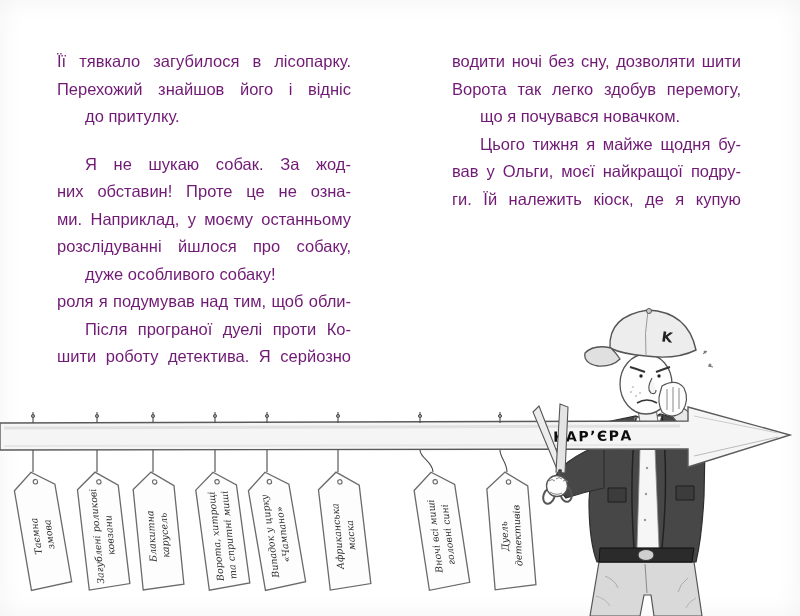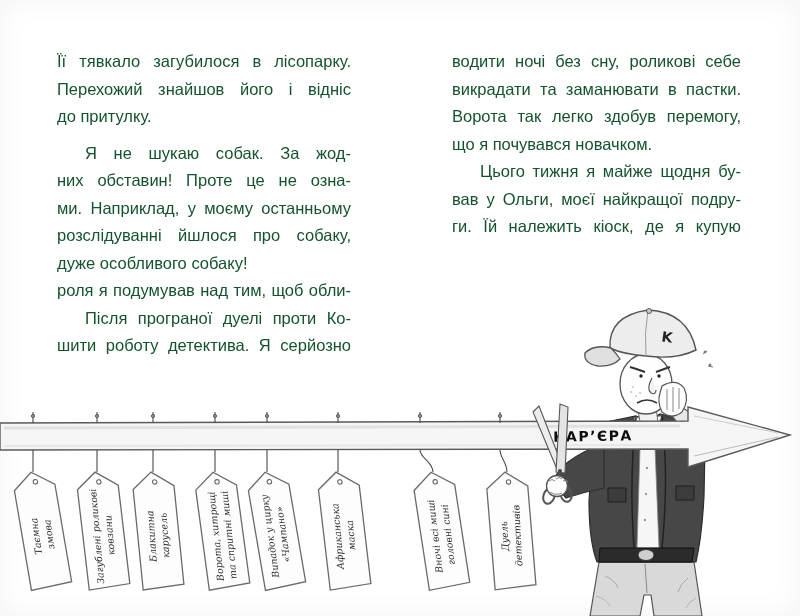--- a/index.html
+++ b/index.html
@@ -8,29 +8,29 @@
     font-family:"Liberation Sans",sans-serif;
     overflow:hidden;
   }
   .page{
     position:relative;width:800px;height:616px;background:#ffffff;
     box-shadow: inset 0 0 28px rgba(0,0,0,0.05);
     overflow:hidden;
   }
   .col{
     position:absolute;top:48px;
-    font-size:16.5px;line-height:27.5px;color:#14532d;
+    font-size:16.5px;line-height:27.5px;color:#701a75;
   }
   .col-left{left:57px;width:294px;}
   .col-right{left:452px;width:289px;}
   .line{display:block;}
   .line.just{text-align:justify;text-align-last:justify;}
-  .line.end{text-align:left;text-align-last:left;}
+  .line.end{text-align:left;text-align-last:left;margin-left:28px;}
   .line.indent{text-indent:28px;}
-  .line.gap{margin-top:9px;}
+  .line.gap{margin-top:20px;}
   .illo{position:absolute;left:0;top:296px;width:800px;height:320px;}
   .string{stroke:#4a4a4a;stroke-width:1.1;fill:none;}
   .knot{stroke:#555;stroke-width:1;fill:none;}
   .tagshape{fill:#fdfdfd;stroke:#6a6a6a;stroke-width:1.3;}
   .taghole{fill:#ffffff;stroke:#666;stroke-width:1.1;}
   .tagtext{
     font-family:"DejaVu Serif",serif;font-style:italic;font-size:9.5px;
     fill:#2c2c2c;text-anchor:middle;dominant-baseline:central;
   }
   .arrlabel{
@@ -54,22 +54,21 @@
       <div class="line just indent gap">Я не шукаю собак. За жод-</div>
       <div class="line just">них обставин! Проте це не озна-</div>
       <div class="line just">ми. Наприклад, у моєму останньому</div>
       <div class="line just">розслідуванні йшлося про собаку,</div>
       <div class="line end">дуже особливого собаку!</div>
       <div class="line just">роля я подумував над тим, щоб обли-</div>
       <div class="line just indent">Після програної дуелі проти Ко-</div>
       <div class="line just">шити роботу детектива. Я серйозно</div>
     </div>
   <div class="col col-right" id="col-right">
-      <div class="line just">водити ночі без сну, роликові себе</div>
-      <div class="line just">викрадати та заманювати в пастки.</div>
+      <div class="line just">водити ночі без сну, дозволяти шити</div>
       <div class="line just">Ворота так легко здобув перемогу,</div>
       <div class="line end">що я почувався новачком.</div>
       <div class="line just indent">Цього тижня я майже щодня бу-</div>
       <div class="line just">вав у Ольги, моєї найкращої подру-</div>
       <div class="line just">ги. Їй належить кіоск, де я купую</div>
     </div>
 
   <svg class="illo" viewBox="0 0 800 320" aria-hidden="true">
 
     <g id="boy">

